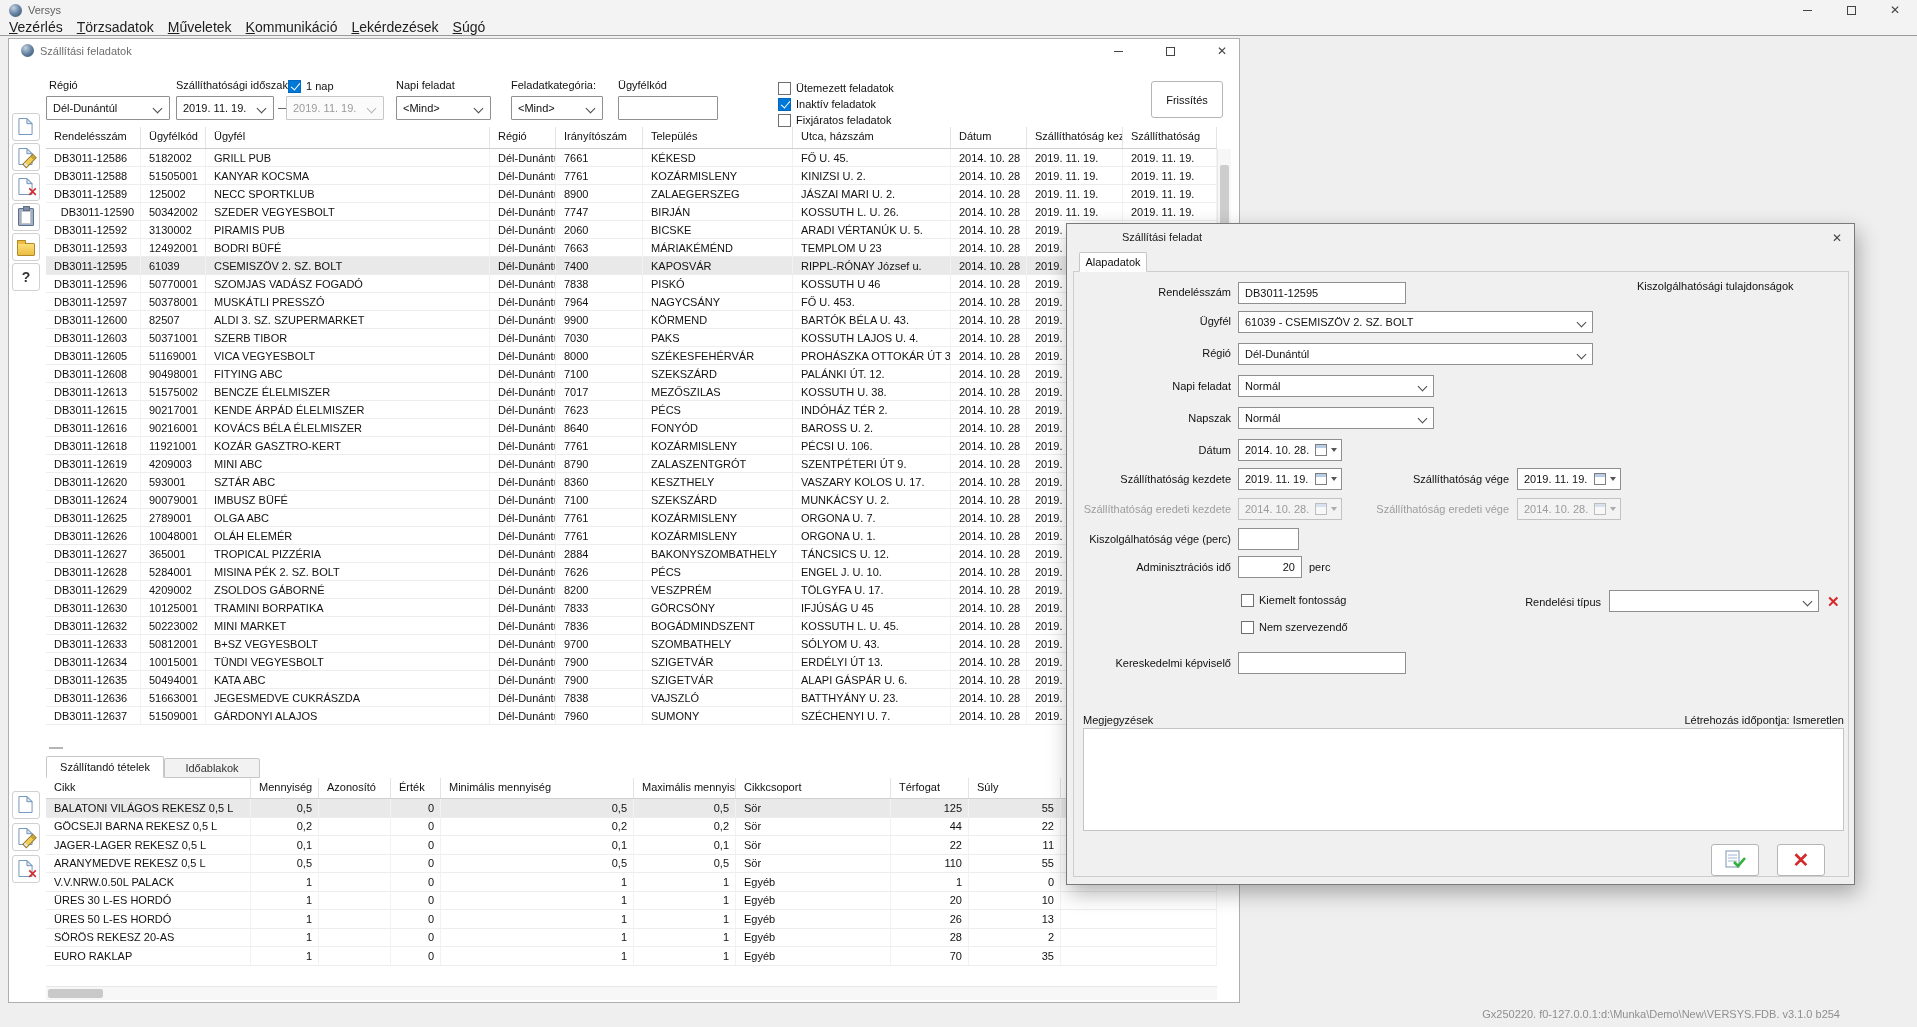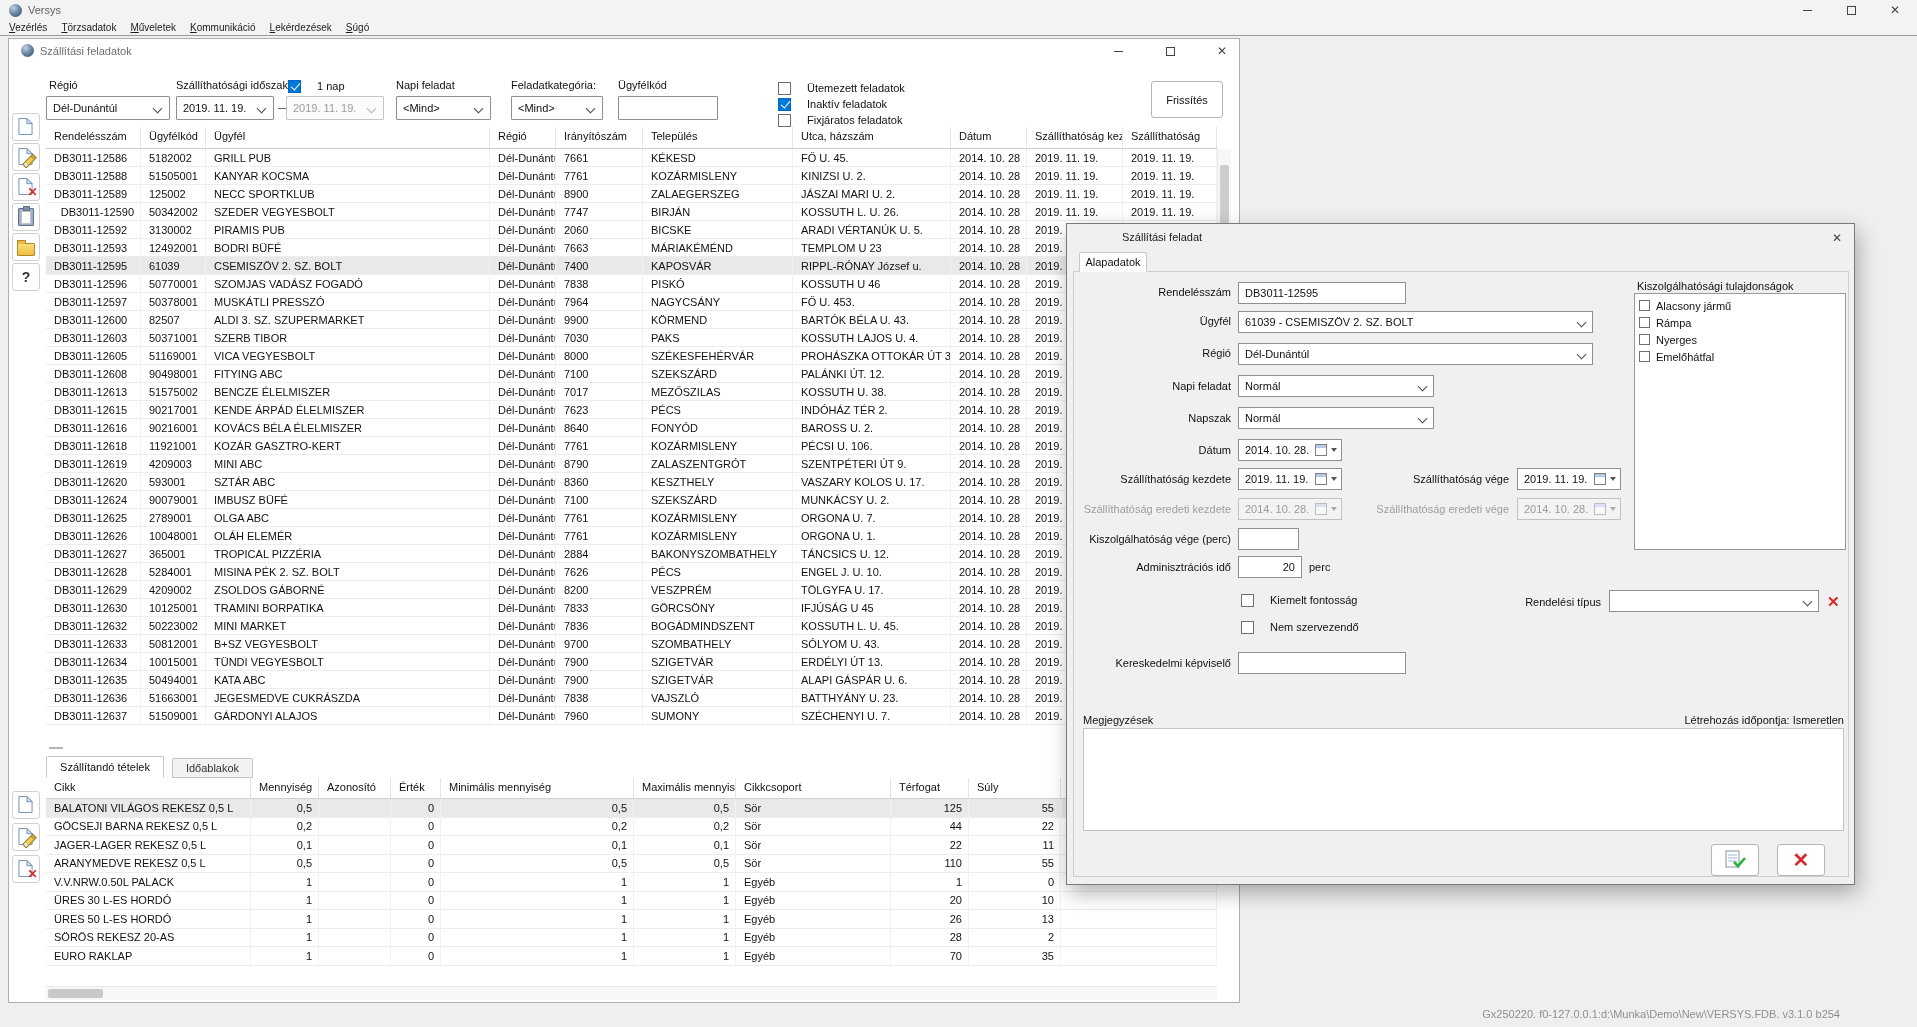--- a/index.html
+++ b/index.html
@@ -7,42 +7,42 @@
     font-family:"Liberation Sans",sans-serif;font-size:11px;color:#111}
   .abs{position:absolute}
   
   .titlebar{position:absolute;left:0;top:0;width:100%;height:20px;background:#f3f3f3}
   .apptitle{position:absolute;left:28px;top:4px;color:#5f5f5f}
   .winctl{position:absolute;top:0;width:44px;height:20px;display:flex;align-items:center;justify-content:center}
   .glyph-min{width:9px;height:1px;background:#444}
   .glyph-max{width:9px;height:9px;border:1px solid #444;box-sizing:border-box}
   .glyph-x{font-size:12px;color:#444;line-height:1}
   .menubar{position:absolute;left:0;top:20px;width:100%;height:16px;background:#f3f3f3;
-    border-bottom:1px solid #9a9a9a;display:flex;align-items:center;padding-left:2px;font-size:10px;box-sizing:border-box}
+    border-bottom:1px solid #9a9a9a;display:flex;align-items:center;padding-left:2px;font-size:14px;box-sizing:border-box}
   .menu-item{padding:0 7px;line-height:15px;color:#1c1c1c;cursor:default}
   .menu-item u{text-decoration:underline}
   .globe{display:inline-block;border-radius:50%;
     background:radial-gradient(circle at 35% 30%,#c3d2e2 0%,#6d89a8 45%,#27455f 100%)}
   
   .child{position:absolute;left:8px;top:38px;width:1232px;height:965px;background:#fff;
     border:1px solid #aeaeae;box-sizing:border-box}
   .childtitle{position:absolute;left:31px;top:6px;color:#6e6e6e}
   .cctl{position:absolute;top:3px;width:34px;height:18px;display:flex;align-items:center;justify-content:center}
   
   .flabel{position:absolute;height:13px;white-space:nowrap;color:#111}
   .combo,.tinput{position:absolute;height:24px;background:#fff;border:1px solid #8f8f8f;border-radius:1px;
     box-sizing:border-box;display:flex;align-items:center;padding:0 20px 0 6px;white-space:nowrap}
   .tinput{padding-right:6px}
   .chev{width:6px;height:6px;border-right:1.4px solid #4a4a4a;border-bottom:1.4px solid #4a4a4a;
     transform:rotate(45deg);display:inline-block}
   .combo .chev{position:absolute;right:8px;top:8px}
   .combo.disabled{color:#9b9b9b;background:#fbfbfb;border-color:#c6c6c6}
   .combo.disabled .chev{border-color:#b5b5b5}
   .dash{position:absolute;color:#333}
-  .cbrow{position:absolute;display:flex;align-items:center;gap:16px;height:14px;white-space:nowrap}
+  .cbrow{position:absolute;display:flex;align-items:center;gap:5px;height:14px;white-space:nowrap}
   .cb{width:13px;height:13px;border:1px solid #6f6f6f;background:#fff;box-sizing:border-box;position:relative;flex:0 0 auto}
   .cb.checked{background:#0078d7;border-color:#0068c0}
   .cb.checked::after{content:"";position:absolute;left:3.5px;top:0.5px;width:4px;height:8px;
     border:solid #fff;border-width:0 1.6px 1.6px 0;transform:rotate(40deg)}
   .btn{position:absolute;background:#fff;border:1px solid #b5b5b5;border-radius:3px;box-sizing:border-box;
     display:flex;align-items:center;justify-content:center;cursor:default}
   .toolbtn{position:absolute;left:3px;width:28px;height:28px;background:#fff;border:1px solid #d0d0d0;
     border-radius:3px;display:flex;align-items:center;justify-content:center;box-sizing:border-box}
   
   .grid{position:absolute;background:#fff}
@@ -624,21 +624,21 @@
       </div>
     <div class="vscroll" style="left:1208px;top:110px;width:13px;height:576px">
       <div class="vthumb" style="left:2px;top:16px;width:9px;height:90px"></div>
     </div>
 
     <div class="grip" style="left:40px;top:708px"></div>
 
     <div class="tab active" style="left:37px;top:717px;width:118px;height:22px">
       <span>Szállítandó tételek</span>
     </div>
-    <div class="tab inactive" style="left:163px;top:719px;width:81px;height:20px">
+    <div class="tab inactive" style="left:155px;top:719px;width:96px;height:20px">
       <span>Időablakok</span>
     </div>
 
     <div class="toolbtn" style="top:752px">
       <span class="pagewrap"><svg width="15" height="17" viewBox="0 0 16 18">
             <path d="M1 .5h8.5L15 6v11.5H1z" fill="#fff" stroke="#6a8fb5"></path>
             <path d="M9.5 .5L15 6H9.5z" fill="#d9e6f2" stroke="#6a8fb5"></path>
           </svg></span>
     </div>
     <div class="toolbtn" style="top:784px">
@@ -884,38 +884,20 @@
     <div class="dlabel" style="left:14px;top:433px;width:150px">Kereskedelmi képviselő</div>
     <div class="dinput" style="left:171px;top:428px;width:168px">
       <span></span>
     </div>
 
     <div class="dlabel" style="left:16px;top:490px;width:200px;text-align:left">Megjegyzések</div>
     <div class="dlabel" style="left:450px;top:490px;width:327px">Létrehozás időpontja: Ismeretlen</div>
     <div class="memo" style="left:16px;top:504px;width:761px;height:103px"></div>
 
     <div class="dlabel" style="left:570px;top:56px;width:209px;text-align:left">Kiszolgálhatósági tulajdonságok</div>
-    <div class="listbox" id="props-listbox" style="left:567px;top:69px;width:212px;height:257px">
-        <div class="lbitem">
-          <span class="cb"></span>
-          <span>Alacsony jármű</span>
-        </div>
-        <div class="lbitem">
-          <span class="cb"></span>
-          <span>Rámpa</span>
-        </div>
-        <div class="lbitem">
-          <span class="cb"></span>
-          <span>Nyerges</span>
-        </div>
-        <div class="lbitem">
-          <span class="cb"></span>
-          <span>Emelőhátfal</span>
-        </div>
-      </div>
 
     <div class="btn" style="left:644px;top:620px;width:48px;height:32px">
       <span><svg width="22" height="22" viewBox="0 0 22 22">
             <rect x="2" y="3" width="13" height="16" fill="#fff" stroke="#7a95b5"></rect>
             <line x1="4" y1="7" x2="13" y2="7" stroke="#9db6d8"></line>
             <line x1="4" y1="10" x2="13" y2="10" stroke="#9db6d8"></line>
             <line x1="4" y1="13" x2="13" y2="13" stroke="#9db6d8"></line>
             <path d="M10 14l4 4 7-8" fill="none" stroke="#2faf3c" stroke-width="2.6"></path>
           </svg></span>
     </div>

